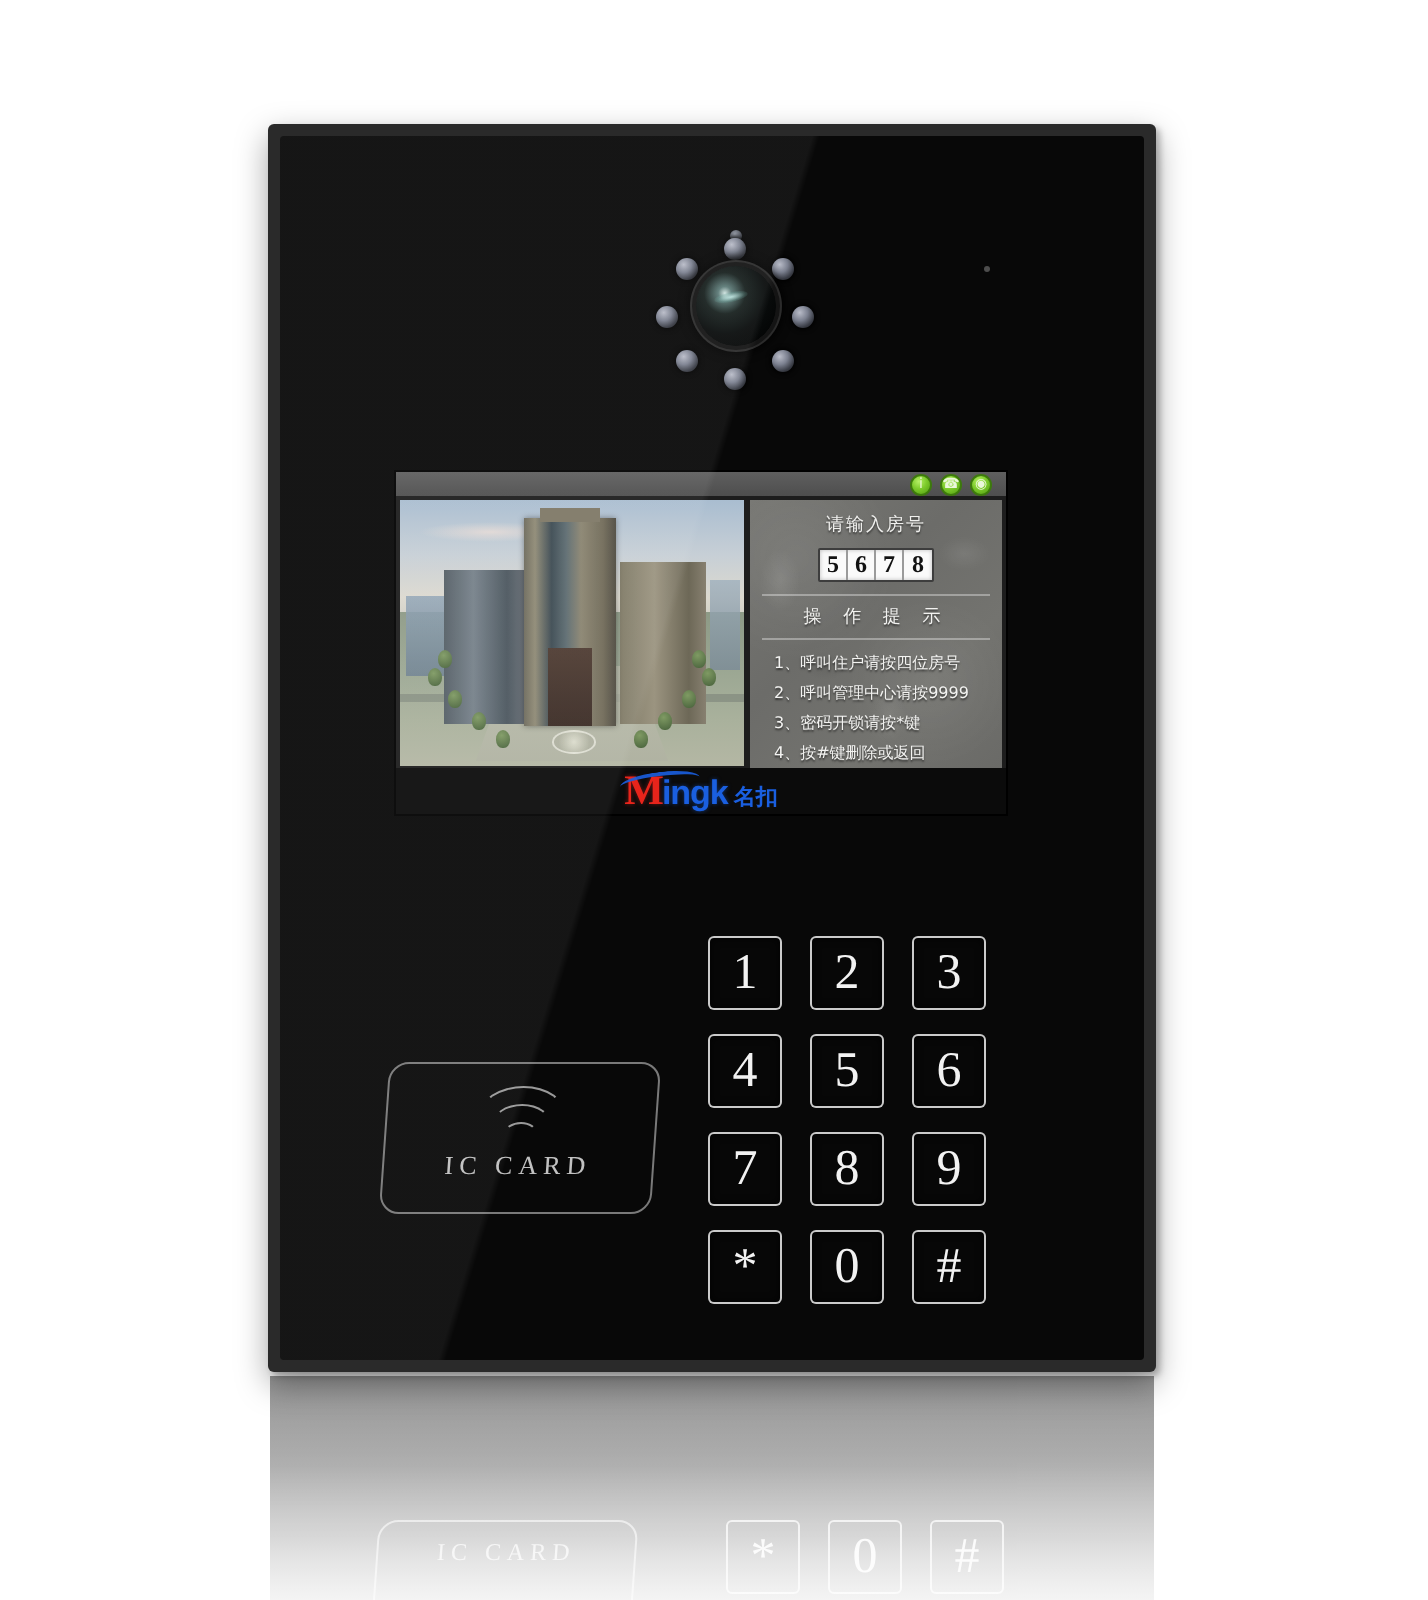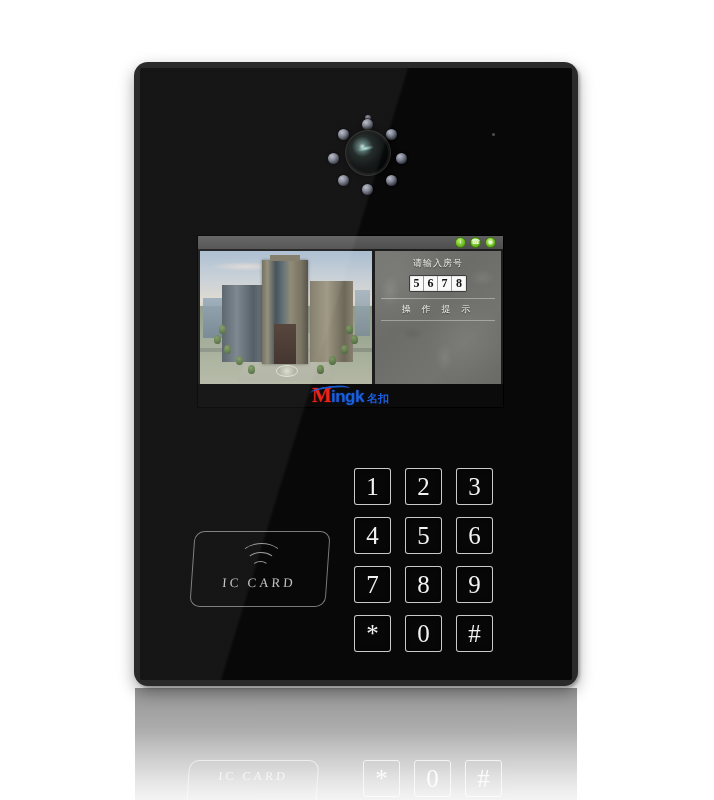--- a/index.html
+++ b/index.html
@@ -50,21 +50,21 @@
     width: 442px; height: 112px;
     background: linear-gradient(to bottom, rgba(255,255,255,0) 0%, rgba(255,255,255,.15) 40%, rgba(255,255,255,.72) 100%);
   }
 
   
   .device {
     position: absolute;
     left: 134px; top: 62px;
     width: 444px; height: 624px;
     background: #2a2a2a;
-    border-radius: 14px;
+    border-radius: 3px;
     box-shadow: 0 6px 16px rgba(0,0,0,.35), 2px 2px 3px rgba(0,0,0,.25);
     padding: 6px;
   }
   .glass {
     position: relative;
     width: 100%; height: 100%;
     background: #080808;
     border-radius: 2px;
     overflow: hidden;
   }
@@ -391,20 +391,26 @@
                 <div class="d">5</div>
                 <div class="d">6</div>
                 <div class="d">7</div>
                 <div class="d">8</div>
               </div>
 
               <div class="hr-line"></div>
               <div class="tips-title">操 作 提 示</div>
               <div class="hr-line" style="margin-top:4px;"></div>
 
+              <ul class="tips-list">
+                <li>1、呼叫住户请按四位房号</li>
+                <li>2、呼叫管理中心请按9999</li>
+                <li>3、密码开锁请按*键</li>
+                <li>4、按#键删除或返回</li>
+              </ul>
             </div>
           </div>
 
           <div class="lcd-footer">
             <div class="logo">
               <span class="swoosh"></span>
               <span class="m">M</span>
               <span class="ingk">ingk</span>
               <span class="cn">名扣</span>
             </div>

